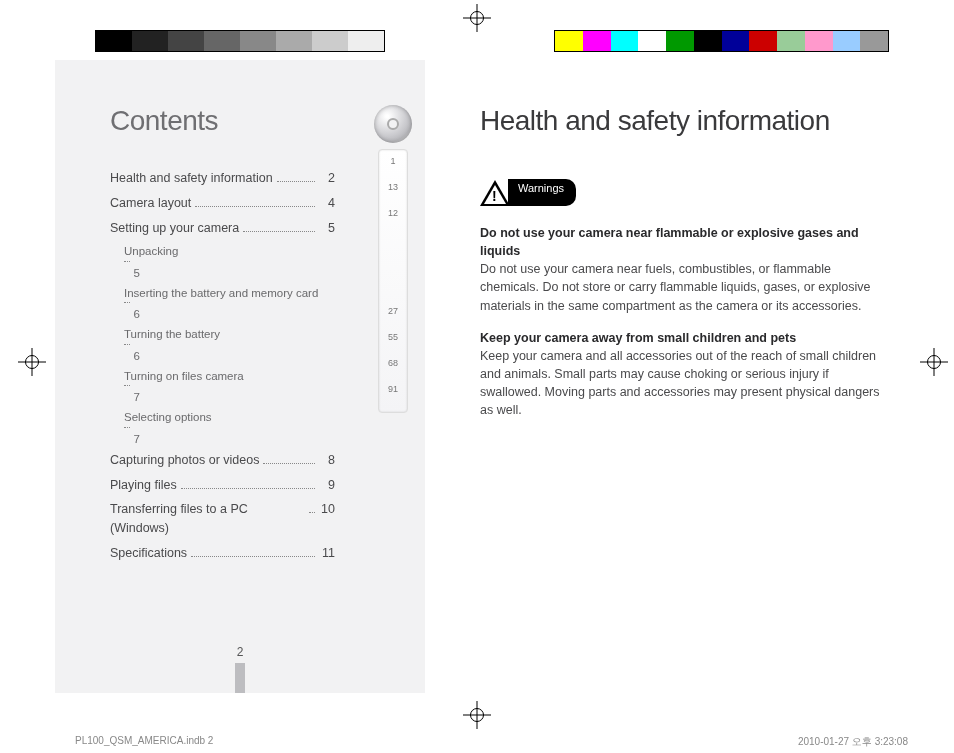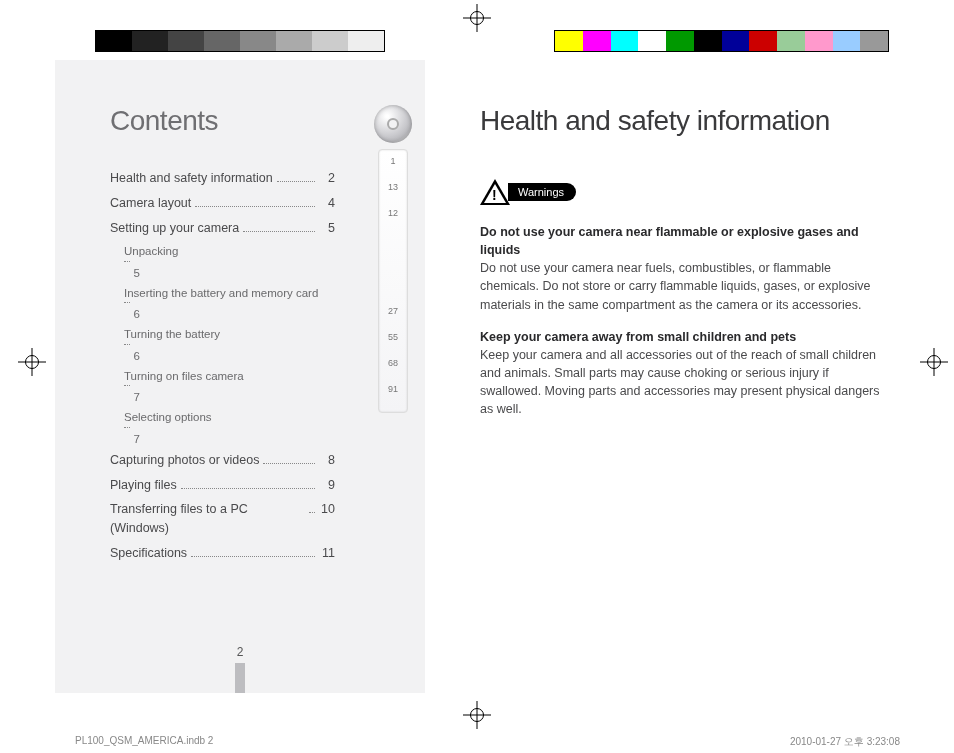--- a/index.html
+++ b/index.html
@@ -61,28 +61,28 @@
   .tick-strip div { padding-top: 2px; height: 26px; }
   .tick-strip .spacer { height: 72px; }
 
   .page-num-box { position: absolute; bottom: 0; left: 50%; transform: translateX(-50%); text-align: center; font-size: 12px; color: #555; }
   .page-num-box .bar { width: 10px; height: 30px; background: #bdbdc0; margin: 4px auto 0; }
 
   .warn-badge { display: inline-flex; align-items: center; margin-top: 42px; margin-bottom: 18px; }
   .tri { width: 0; height: 0; border-left: 15px solid transparent; border-right: 15px solid transparent; border-bottom: 26px solid #000; position: relative; }
   .tri-inner { position: absolute; left: -11px; top: 5px; width: 0; height: 0; border-left: 11px solid transparent; border-right: 11px solid transparent; border-bottom: 19px solid #fff; }
   .bang { position: absolute; left: -3px; top: 8px; font-size: 14px; font-weight: bold; color: #000; }
-  .pill { background: #000; color: #fff; font-size: 11px; padding: 3px 12px 3px 10px; border-radius: 0 10px 10px 0; margin-left: -2px; }
+  .pill { background: #000; color: #fff; font-size: 11px; padding: 3px 12px 12px 10px; border-radius: 0 10px 10px 0; margin-left: -2px; }
 
   .body-text { font-size: 12.5px; color: #4a4a4c; line-height: 1.45; margin-bottom: 14px; }
   .body-text b { color: #2a2a2c; }
 
   .footer { position: absolute; bottom: 18px; left: 0; right: 0; font-size: 10px; color: #888; }
   .footer-left { position: absolute; left: 75px; }
-  .footer-right { position: absolute; right: 54px; }
+  .footer-right { position: absolute; right: 46px; }
 </style>
 </head>
 <body>
 
 <div class="reg-bar-top">
   <div class="reg-left-block">
     <div class="sw g1"></div>
       <div class="sw g2"></div>
       <div class="sw g3"></div>
       <div class="sw g4"></div>

